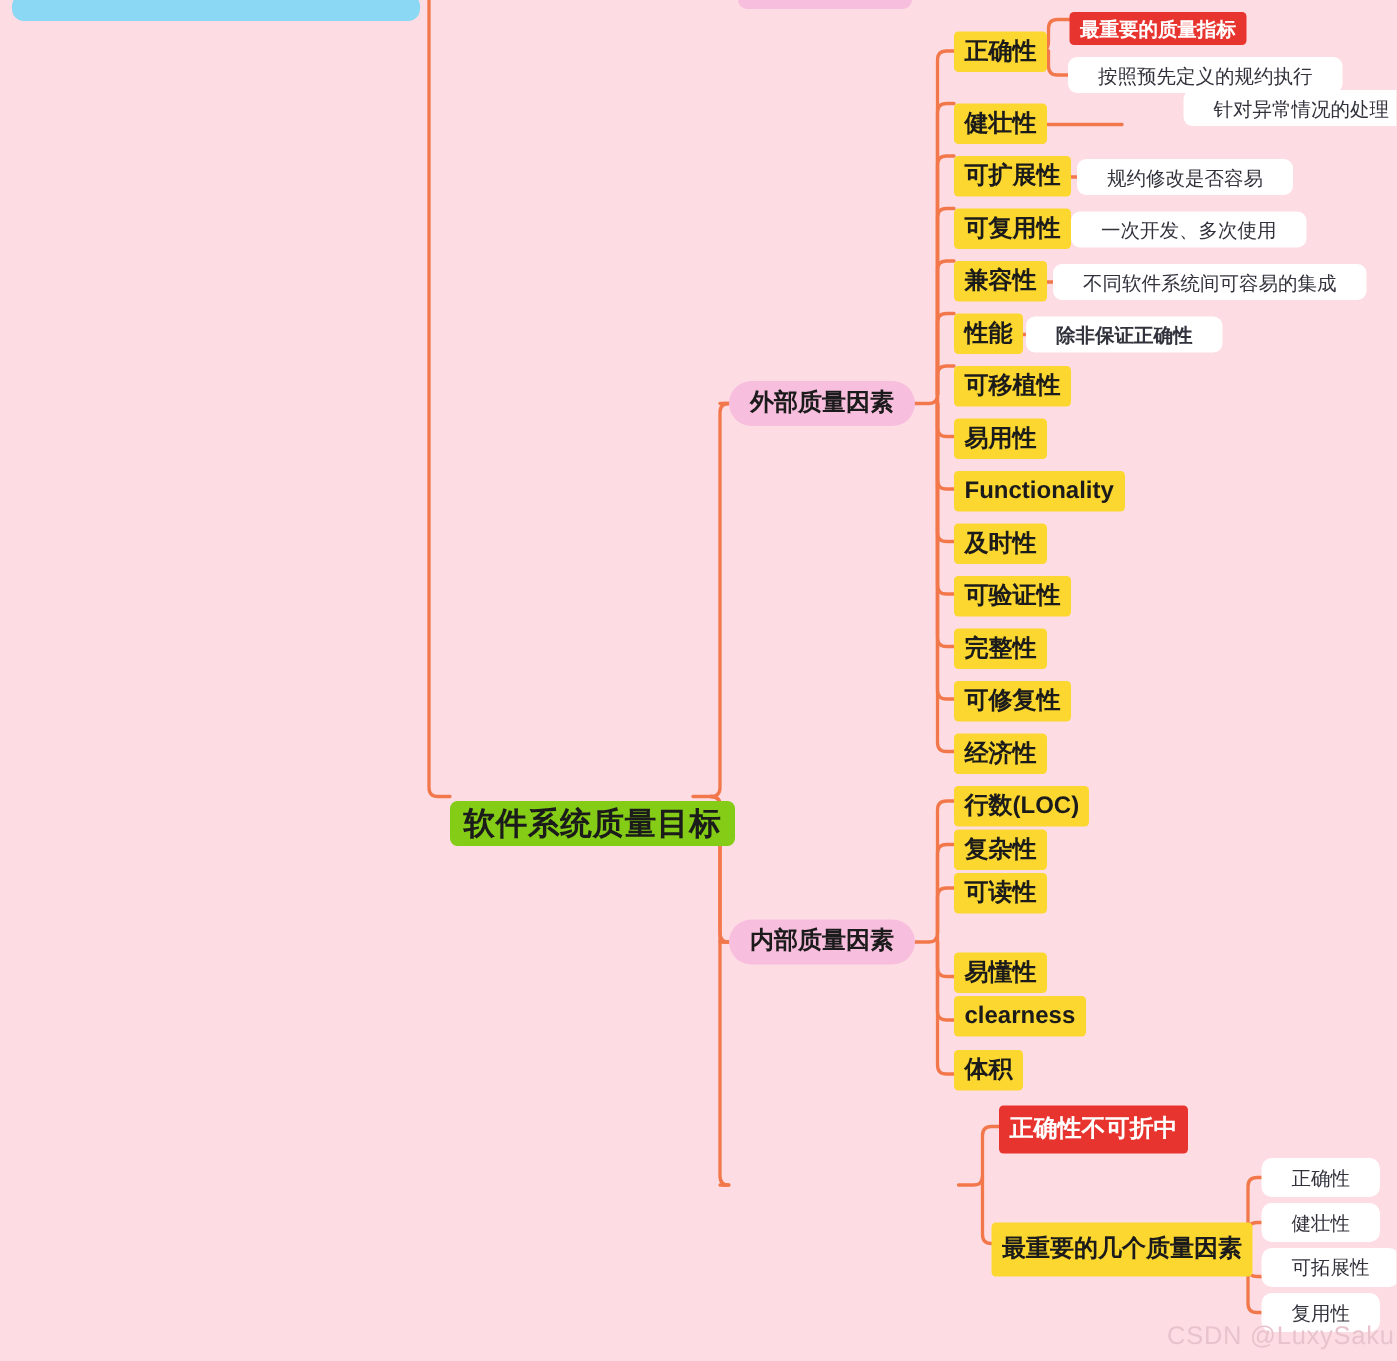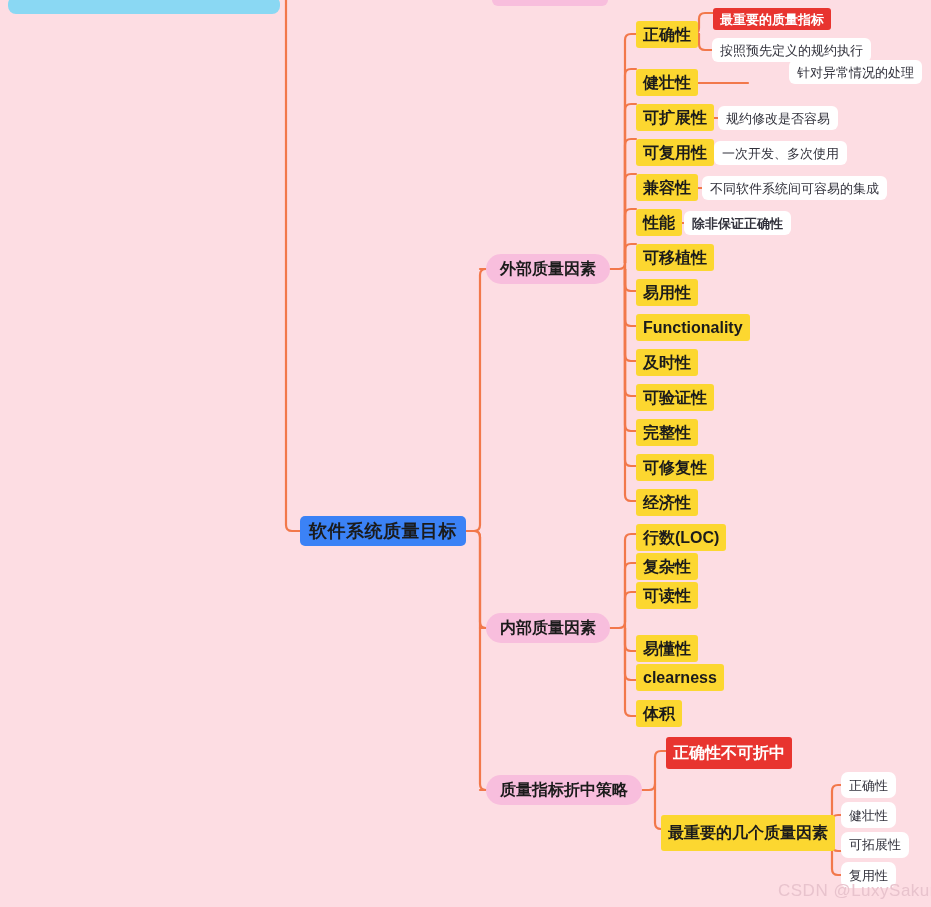--- a/index.html
+++ b/index.html
@@ -29,28 +29,29 @@
     position: absolute;
     box-sizing: border-box;
     display: flex;
     align-items: center;
     justify-content: center;
     white-space: nowrap;
     line-height: 1;
   }
   
   .n-root {
-    background: #3b82f6;
+    background: #84cc16;
     border-radius: 5px;
-    font-size: 18px;
+    font-size: 21px;
     font-weight: bold;
     color: #1b1b1b;
     letter-spacing: 0.5px;
     padding: 0 9px;
     height: 30px;
+    margin-top: 18px;
   }
   
   .n-branch {
     background: #f8bedd;
     border-radius: 16px;
     font-size: 16px;
     font-weight: bold;
     color: #1b1b1b;
     padding: 0 14px;
     height: 30px;
@@ -85,21 +86,21 @@
     height: 32px;
     border-radius: 3px;
   }
   
   .n-white {
     background: #ffffff;
     border-radius: 6px;
     font-size: 13px;
     font-weight: normal;
     color: #32323c;
-    padding: 0 8px;
+    padding: 0 20px;
     height: 24px;
   }
   .n-white.sm {
     font-size: 13px;
     height: 26px;
     border-radius: 7px;
   }
   
   .n-blue {
     background: #8ad8f3;
@@ -186,21 +187,20 @@
     </g>
   </svg>
 
   <div class="node n-blue" style="left:8px; width:272px;"></div>
   <div class="node n-pinkcut" style="left:492px; width:116px;"></div>
 
   <div class="node n-root" style="left:300px; top:516px;">软件系统质量目标</div>
 
   <div class="node n-branch" style="left:486px; top:254px;">外部质量因素</div>
   <div class="node n-branch" style="left:486px; top:613px;">内部质量因素</div>
-  <div class="node n-branch" style="left:486px; top:775px;">质量指标折中策略</div>
 
   <div class="node n-yellow" style="left:636px; top:21px;">正确性</div>
   <div class="node n-red" style="left:713px; top:8px;">最重要的质量指标</div>
   <div class="node n-white" style="left:712px; top:38px;">按照预先定义的规约执行</div>
 
   <div class="node n-yellow" style="left:636px; top:69px;">健壮性</div>
   <div class="node n-white" style="left:748px; top:60px;margin-left:41px;">针对异常情况的处理</div>
 
   <div class="node n-yellow" style="left:636px; top:104px;">可扩展性</div>
   <div class="node n-white" style="left:718px; top:106px;">规约修改是否容易</div>

